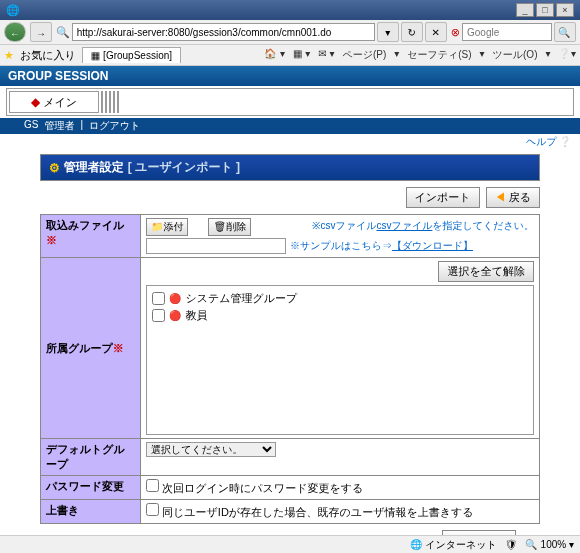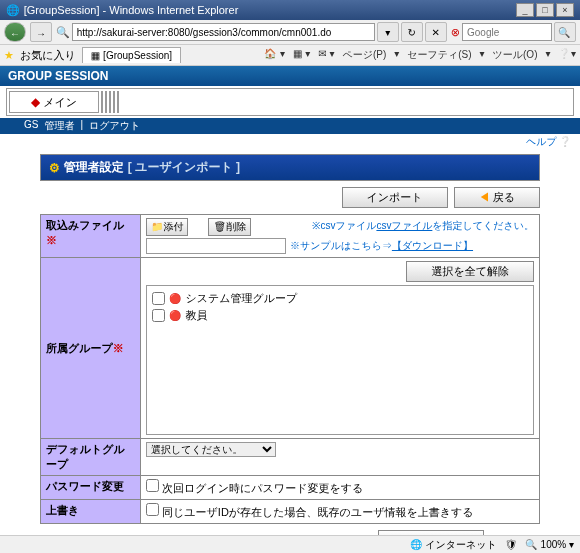--- a/index.html
+++ b/index.html
@@ -35,21 +35,21 @@
 .helpbar { text-align: right; padding: 1px 8px; font-size: 10px; }
 .helpbar .help { color: #06c; }
 
 .content { padding: 4px 40px; }
 
 .page-title { background: linear-gradient(#1a4aaa, #0a3a8a); color: #fff; padding: 4px 8px; font-size: 12px; font-weight: bold; border: 1px solid #888; display: flex; align-items: center; gap: 4px; }
 .page-title .gear { color: #fc0; }
 .page-title .sub { color: #cde; }
 
 .btnrow { text-align: right; padding: 6px 0; }
-.btn { background: linear-gradient(#fefefe, #ddd); border: 1px solid #888; padding: 2px 24px; font-size: 11px; cursor: pointer; margin-left: 3px; }
+.btn { background: linear-gradient(#fefefe, #ddd); border: 1px solid #888; padding: 2px 8px; font-size: 11px; cursor: pointer; margin-left: 3px; }
 .btn .arrow { color: #f90; }
 
 .tabs { display: flex; }
 .tabs .t { padding: 3px 18px; font-size: 11px; border: 1px solid #888; border-bottom: none; cursor: pointer; }
 .tabs .t.active { background: linear-gradient(#2a7ab0, #4a9ad0); color: #fff; font-weight: bold; }
 .tabs .t.inactive { background: #ccc; color: #666; }
 
 .form-table { width: 100%; border-collapse: collapse; border: 1px solid #888; }
 .form-table td { border: 1px solid #888; padding: 3px 5px; font-size: 11px; vertical-align: top; }
 .form-table .label { background: #c4b5fd; width: 100px; font-weight: bold; }
@@ -66,21 +66,20 @@
 .select { width: 130px; border: 1px solid #999; font-size: 10px; }
 
 .statusbar { position: absolute; bottom: 0; left: 0; right: 0; background: #f0f0f0; border-top: 1px solid #ccc; display: flex; align-items: center; padding: 2px 6px; font-size: 10px; height: 18px; }
 .statusbar .right { margin-left: auto; display: flex; gap: 8px; align-items: center; }
 </style>
 </head>
 <body>
 
 <div class="titlebar">
   <span>🌐</span>
-  <span>[GroupSession] - Windows Internet Explorer</span>
   <div class="winbtns">
     <div>_</div>
     <div>□</div>
     <div>×</div>
   </div>
 </div>
 
 <div class="navbar">
   <div class="navbtn back">←</div>
   <div class="navbtn">→</div>

